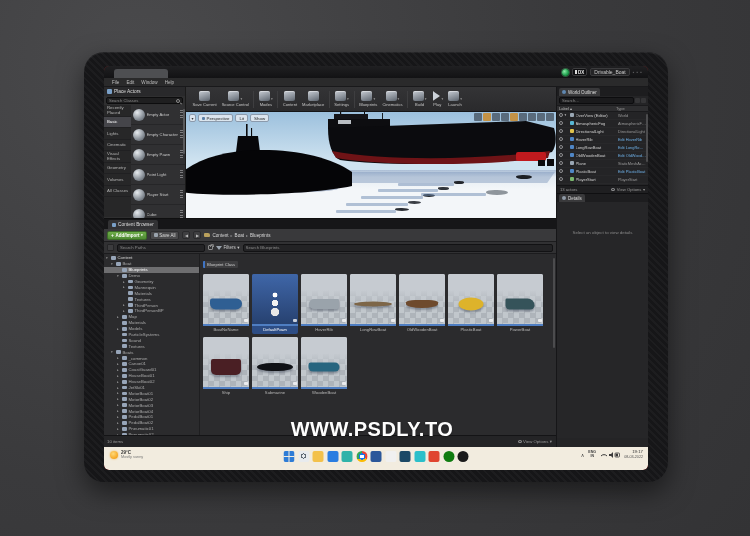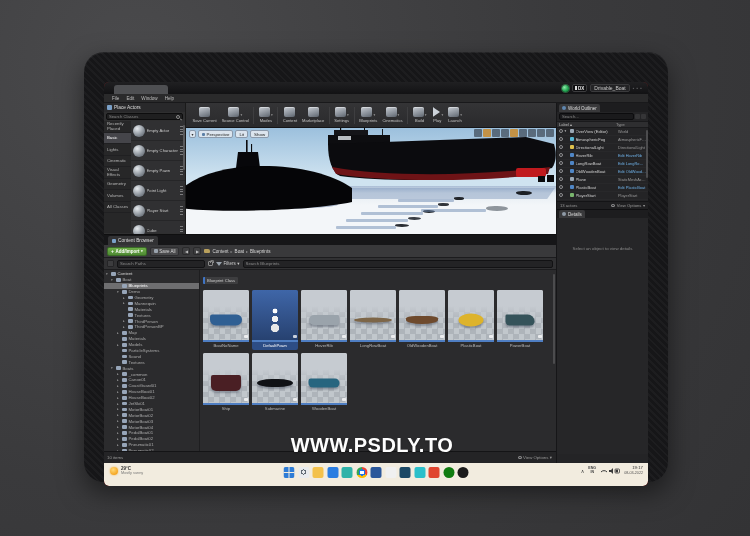--- a/index.html
+++ b/index.html
@@ -3,21 +3,21 @@
 <meta charset="utf-8">
 <style>
   * { margin:0; padding:0; box-sizing:border-box; }
   html,body { width:750px; height:536px; overflow:hidden; font-family:"Liberation Sans", sans-serif; }
   body { background: radial-gradient(circle at 18% 12%, #4a4a4c, #3a3a3c 55%, #333335); position:relative; }
 
   
   .frame { position:absolute; left:84px; top:52px; width:584px; height:430px;
     background:#161618 repeating-linear-gradient(45deg, rgba(255,255,255,.03) 0 2px, transparent 2px 5px);
     border-radius:20px; box-shadow:0 10px 26px rgba(0,0,0,.5), inset 0 1px 1px rgba(255,255,255,.07); }
-  .screen { position:absolute; left:104px; top:82px; width:544px; height:404px; background:#7f1d1d; border-radius:5px; overflow:hidden; }
+  .screen { position:absolute; left:104px; top:66px; width:544px; height:404px; background:#7f1d1d; border-radius:5px; overflow:hidden; }
 
   
   .titlebar { position:absolute; left:0; top:0; width:544px; height:12px; background:linear-gradient(#202022,#121214); }
   .tb-tab { position:absolute; left:10px; bottom:0; width:54px; height:9px; background:#4e4f52; border-radius:3px 3px 0 0; }
   .tb-right { position:absolute; right:4px; top:1px; height:10px; display:flex; align-items:center; gap:3px; }
   .rec-dot { width:7px; height:7px; border-radius:50%; background:radial-gradient(circle at 35% 35%, #8aeaa6, #23a452 55%, #0d6b30); box-shadow:0 0 0 1px rgba(90,220,130,.35); }
   .dx-pill { display:flex; align-items:center; gap:1px; background:#0e0e10; border:1px solid #3c3c3e; border-radius:2px; padding:0 2px; height:8px; color:#e8e8e8; font-size:4.5px; font-weight:bold; }
   .dx-bar { width:2px; height:4px; background:#ddd; }
   .title-pill { background:#232325; border:1px solid #3a3a3c; border-radius:2px; padding:0 3px; height:8px; line-height:7px; color:#c9c9c9; font-size:5px; }
   .winctl { color:#58585a; font-size:5px; letter-spacing:2px; }

